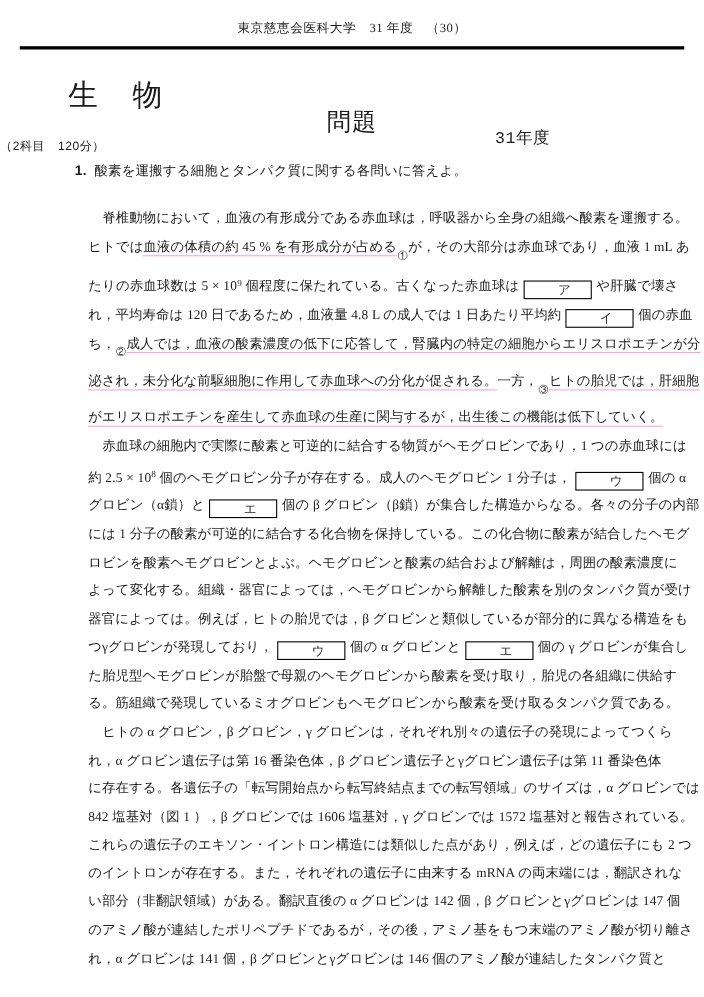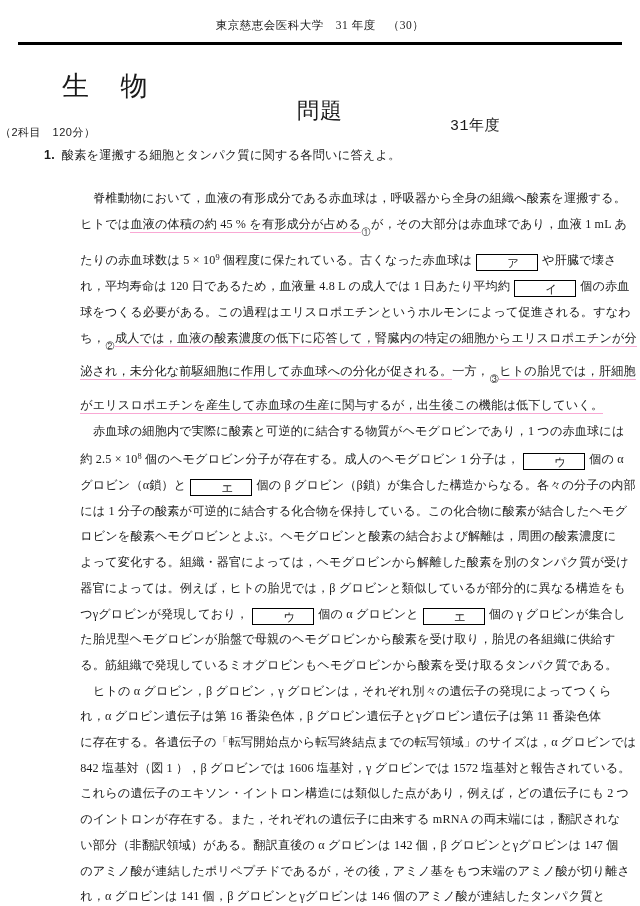--- a/index.html
+++ b/index.html
@@ -87,21 +87,21 @@
     font-size: 15px;
     font-family: Liberation Mono, monospace;
     letter-spacing: 0.5px;
     margin-top: 16px;
   }
 
   
   .q-stem {
     position: absolute;
     top: 147px;
-    left: 44px;
+    left: 68px;
     font-size: 12.2px;
     letter-spacing: 0.2px;
     white-space: nowrap;
   }
   .q-num {
     font-family: "Liberation Sans", "DejaVu Sans", sans-serif;
     font-weight: bold;
     font-size: 12.5px;
     margin-right: 7px;
   }
@@ -181,21 +181,20 @@
     <span class="q-num">1.</span><span>酸素を運搬する細胞とタンパク質に関する各問いに答えよ。</span>
   </div>
 
   <div class="body-text">
 
     <div class="para">
       <span class="line indent">脊椎動物において，血液の有形成分である赤血球は，呼吸器から全身の組織へ酸素を運搬する。</span>
       <span class="line"><span>ヒトでは</span><span class="uline">血液の体積の約 45 % を有形成分が占める</span><span class="marker">①</span><span>が，その大部分は赤血球であり，血液 1 mL あ</span></span>
       <span class="line"><span class="num">たりの赤血球数は 5 × 10</span><sup class="exp">9</sup><span> 個程度に保たれている。古くなった赤血球は</span><span class="blank">ア</span><span>や肝臓で壊さ</span></span>
       <span class="line"><span>れ，平均寿命は 120 日であるため，血液量 4.8 L の成人では 1 日あたり平均約</span><span class="blank">イ</span><span>個の赤血</span></span>
-      <span class="line">球をつくる必要がある。この過程はエリスロポエチンというホルモンによって促進される。すなわ</span>
       <span class="line"><span>ち，</span><span class="marker">②</span><span class="uline">成人では，血液の酸素濃度の低下に応答して，腎臓内の特定の細胞からエリスロポエチンが分</span></span>
       <span class="line"><span class="uline">泌され，未分化な前駆細胞に作用して赤血球への分化が促される。</span><span>一方，</span><span class="marker">③</span><span class="uline">ヒトの胎児では，肝細胞</span></span>
       <span class="line"><span class="uline">がエリスロポエチンを産生して赤血球の生産に関与するが，出生後この機能は低下していく。</span></span>
     </div>
 
     <div class="para">
       <span class="line indent">赤血球の細胞内で実際に酸素と可逆的に結合する物質がヘモグロビンであり，1 つの赤血球には</span>
       <span class="line"><span class="num">約 2.5 × 10</span><sup class="exp">8</sup><span> 個のヘモグロビン分子が存在する。成人のヘモグロビン 1 分子は，</span><span class="blank">ウ</span><span>個の α</span></span>
       <span class="line"><span>グロビン（α鎖）と</span><span class="blank">エ</span><span>個の β グロビン（β鎖）が集合した構造からなる。各々の分子の内部</span></span>
       <span class="line">には 1 分子の酸素が可逆的に結合する化合物を保持している。この化合物に酸素が結合したヘモグ</span>

